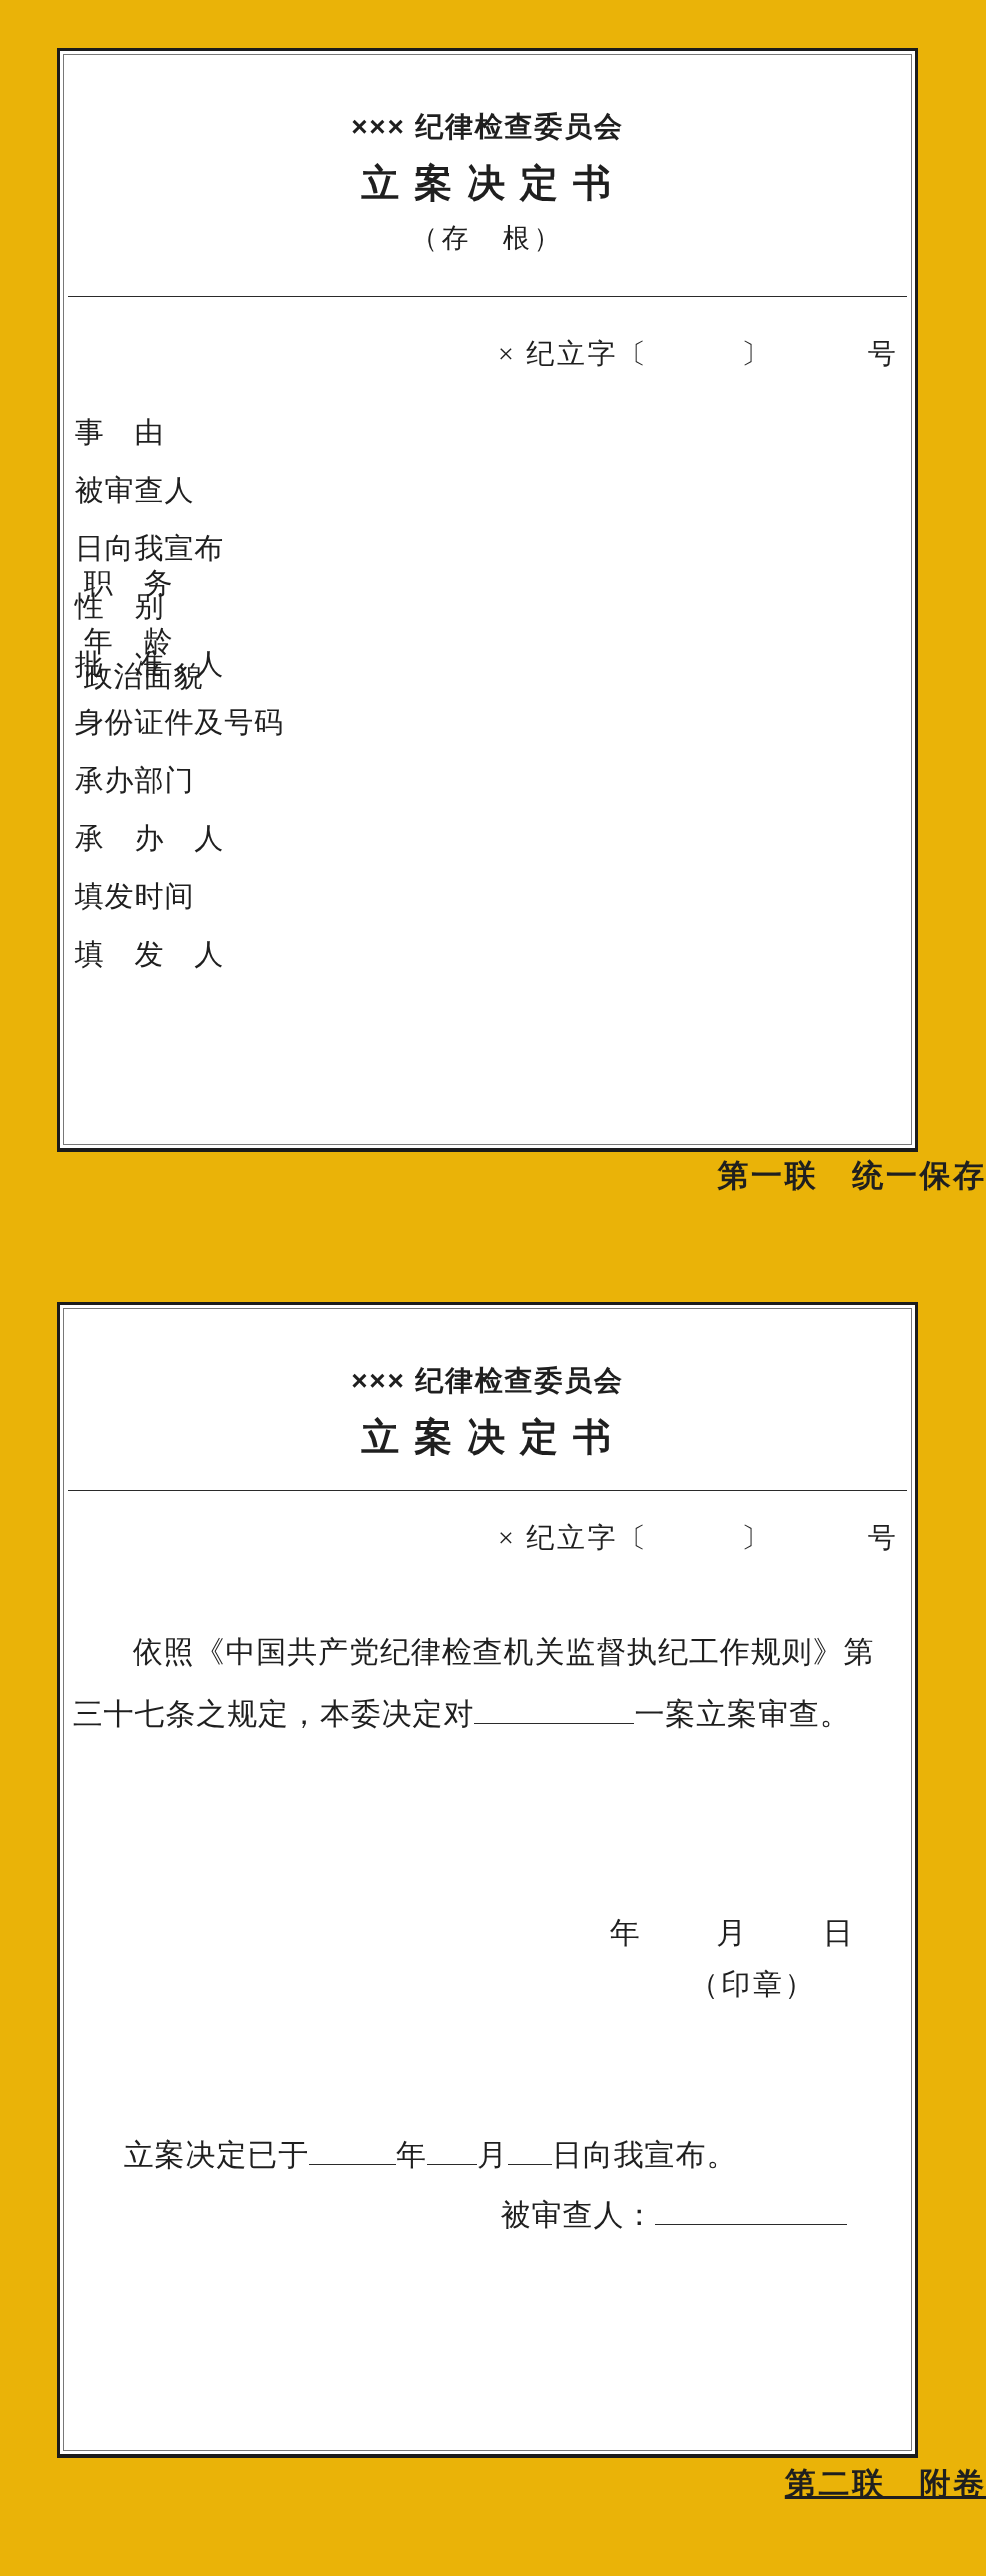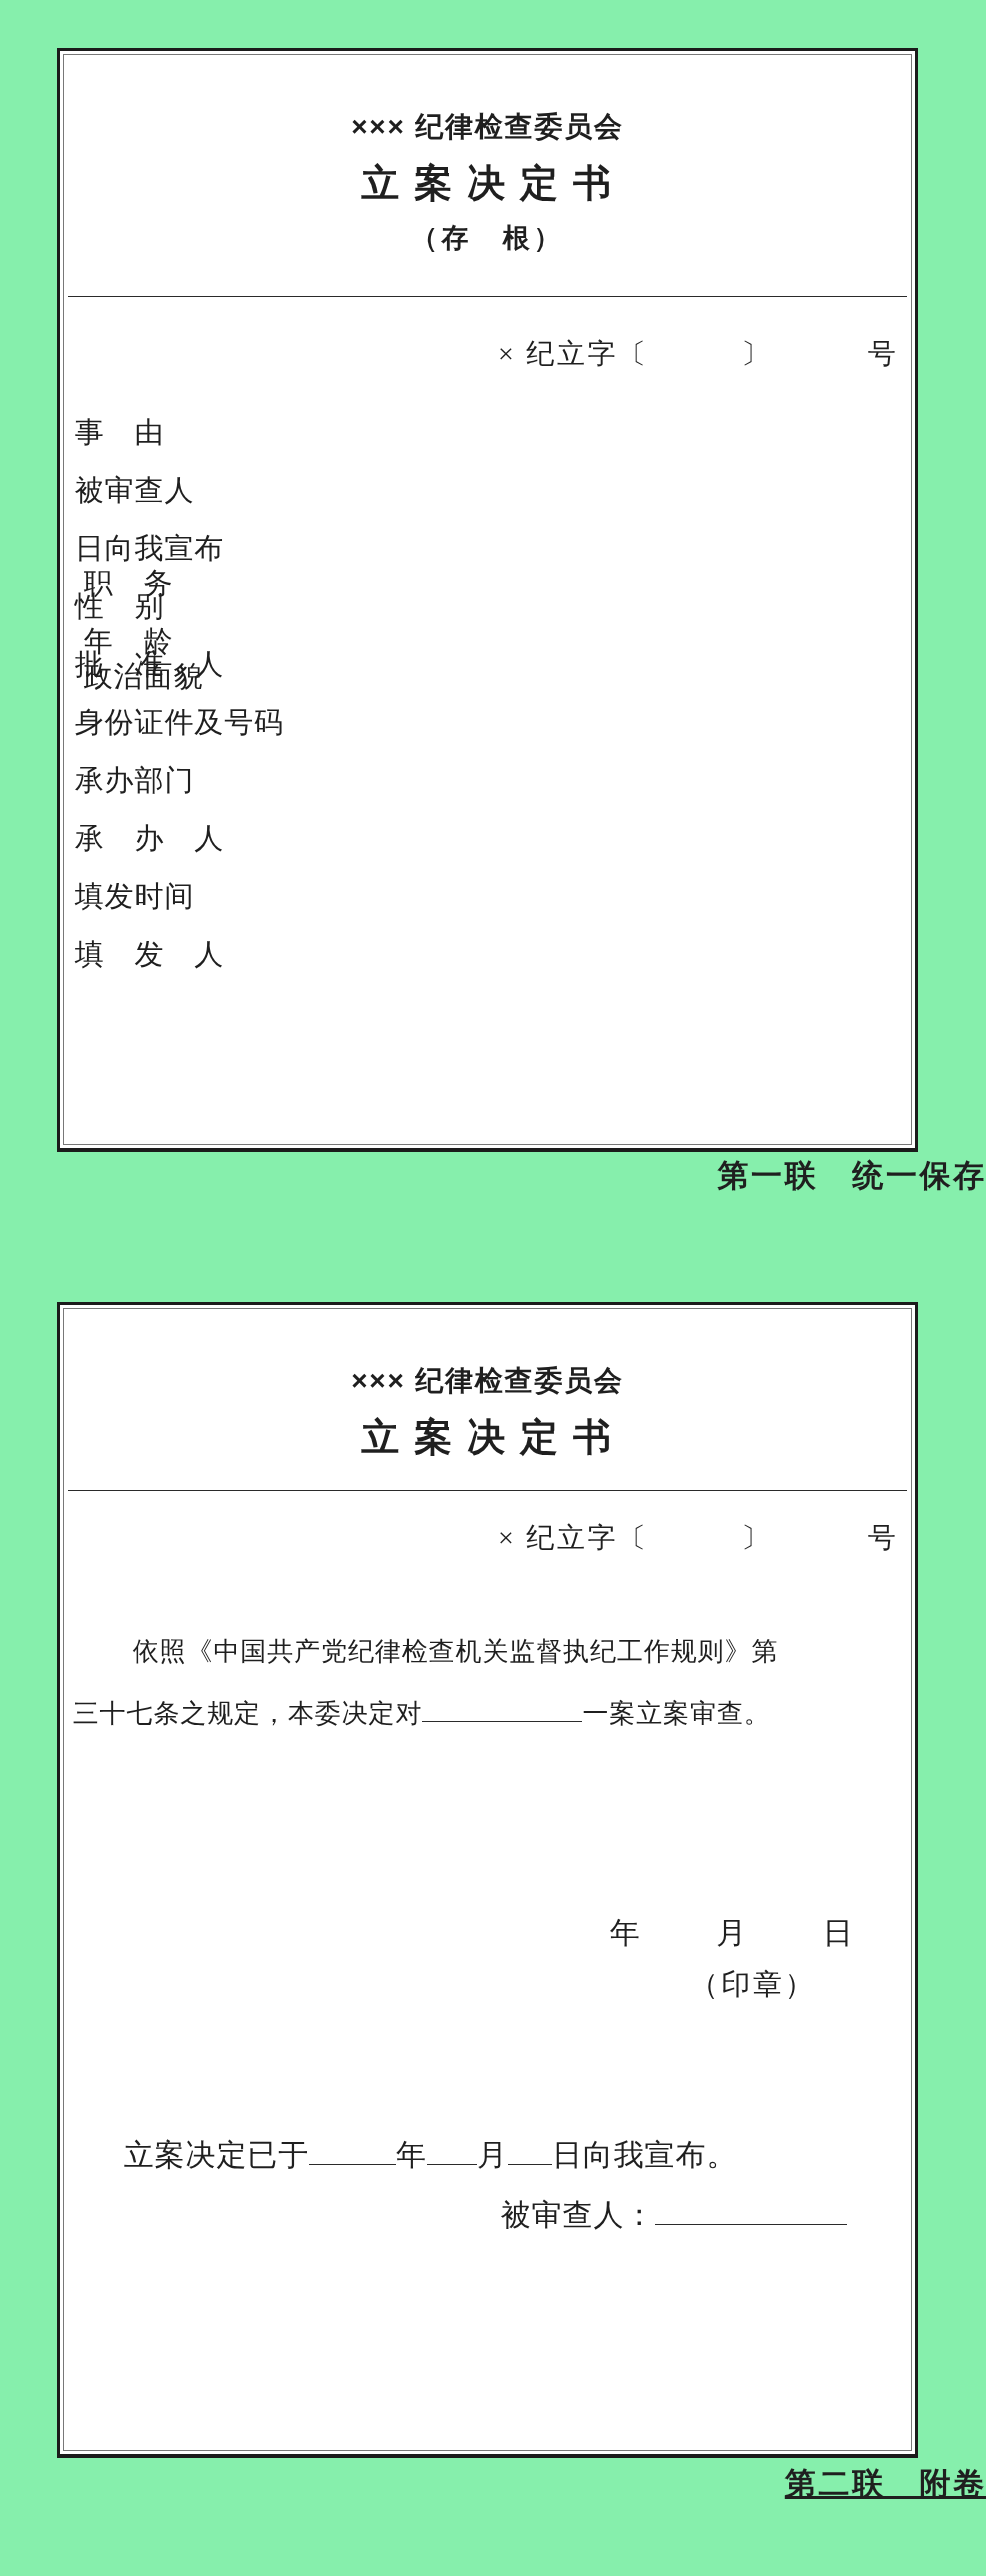--- a/index.html
+++ b/index.html
@@ -1,20 +1,20 @@
 <!DOCTYPE html>
 <html style="font-size:14.6px"><head>
 <meta charset="utf-8">
 <style>
   html, body { margin: 0; padding: 0; background: #ffffff; }
   .page {
     position: relative;
     width: 987px;
     height: 2576px;
-    background: #86efac;
+    background: #eab308;
     color: #1f1f1f;
     font-family: "Liberation Serif", serif;
     overflow: hidden;
   }
   
   .sheet {
     position: absolute;
     left: 57px;
     width: 861px;
     border: 3.7px solid #1b1b1b;
@@ -46,21 +46,20 @@
     font-size: 38px;
     line-height: 51px;
     letter-spacing: 2.7px;
   }
   .subtitle {
     margin-top: 11px;
     text-align: center;
     font-size: 27px;
     line-height: 37px;
     letter-spacing: 3.7px;
-    font-weight: bold;
   }
   .rule {
     height: 0;
     border-top: 1.8px solid #2a2a2a;
     margin-left: 4.6px;
     margin-right: 4.6px;
   }
   .f1 .rule { margin-top: 39px; }
   .f2 .rule { margin-top: 26.5px; }
   
@@ -95,21 +94,21 @@
     flex: 1;
     border-bottom: 1.8px solid #2b2b2b;
     margin-left: 1.8px;
   }
   .fline.w-lg { flex: 1.3; }
   .fline + .flabel { margin-left: 9px; }
   
   .body-par {
     margin-top: 65px;
     padding: 0 11px 0 9px;
-    font-size: 26px;
+    font-size: 30px;
     line-height: 62px;
     letter-spacing: 0.9px;
   }
   .bl1 { text-indent: 60px; white-space: nowrap; }
   .bl2 { white-space: nowrap; }
   .blank {
     display: inline-block;
     height: 1em;
     border-bottom: 1.8px solid #2b2b2b;
     vertical-align: baseline;

